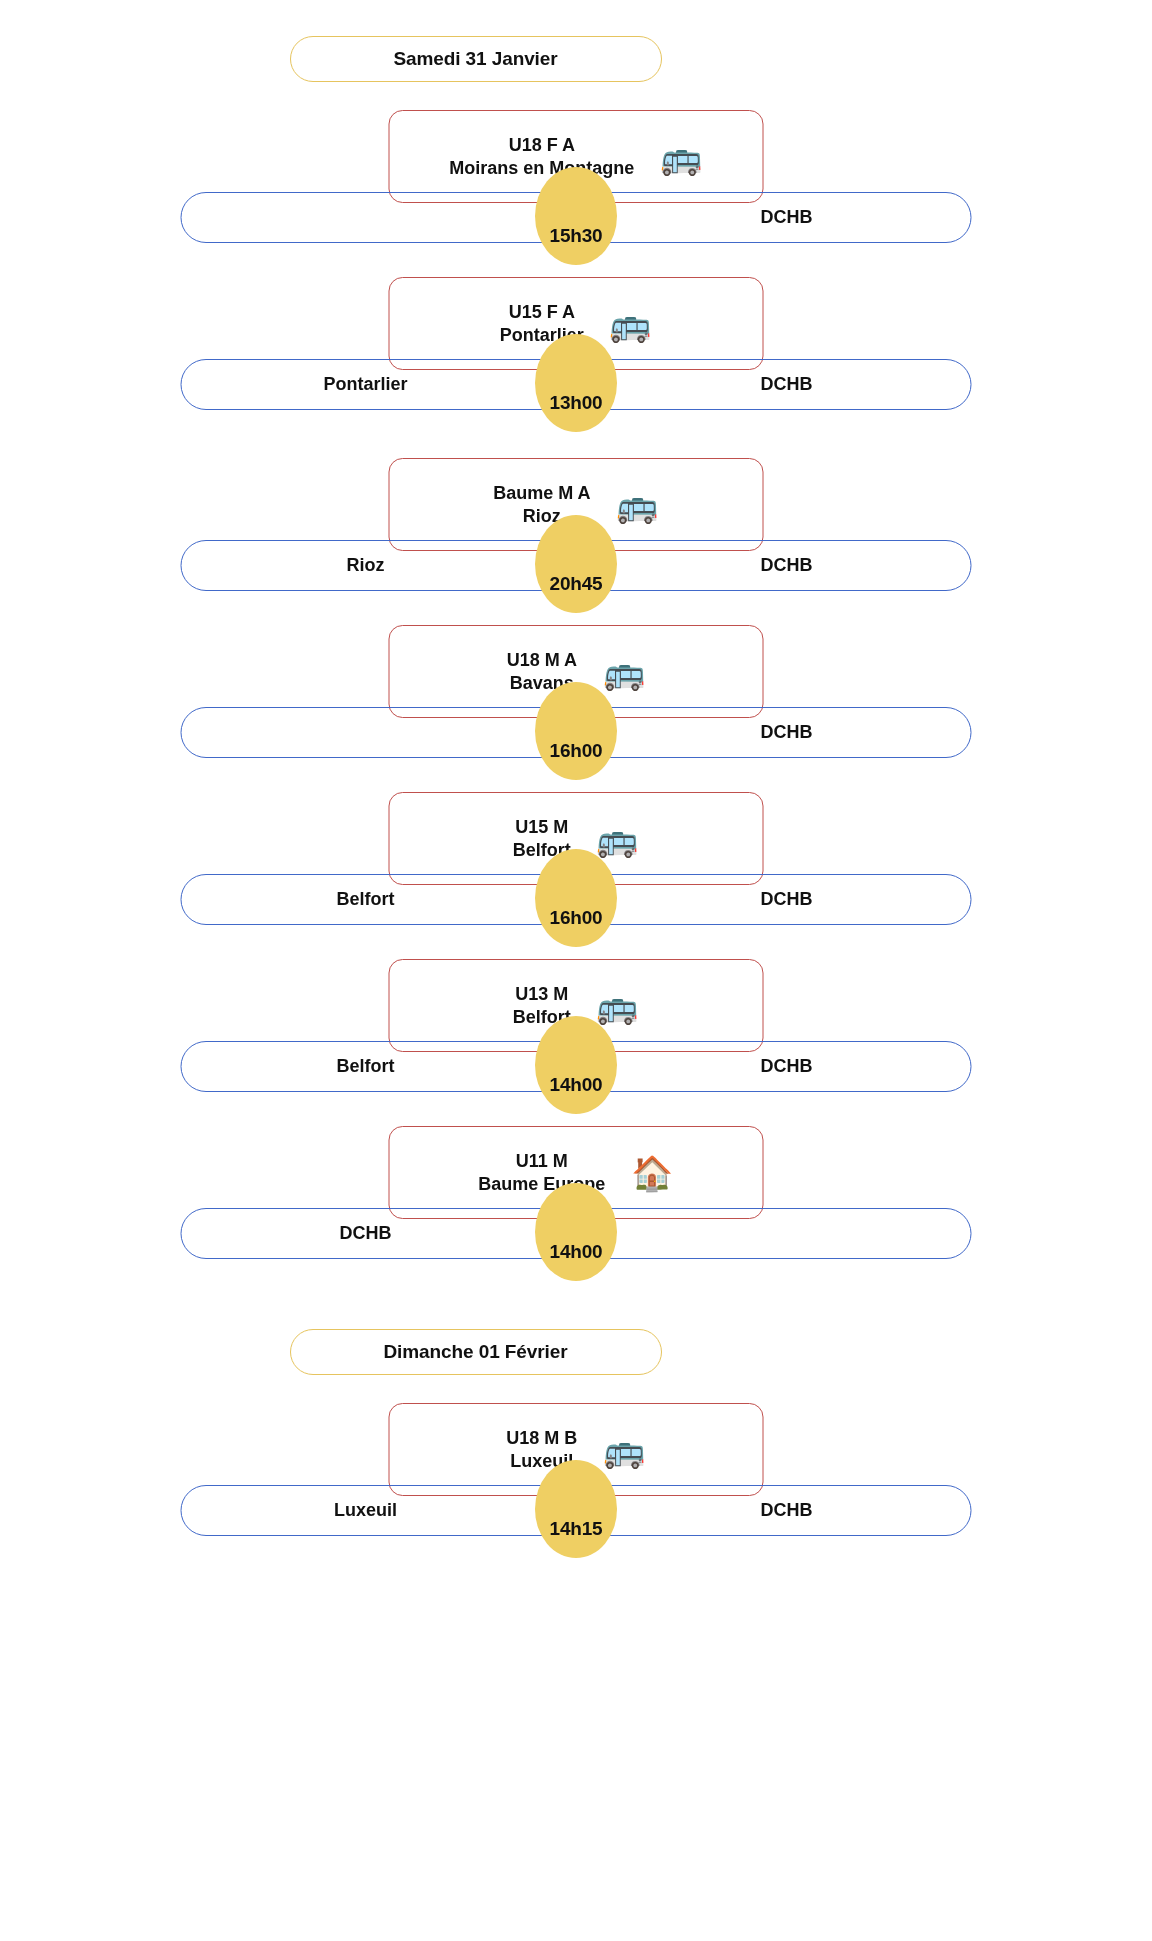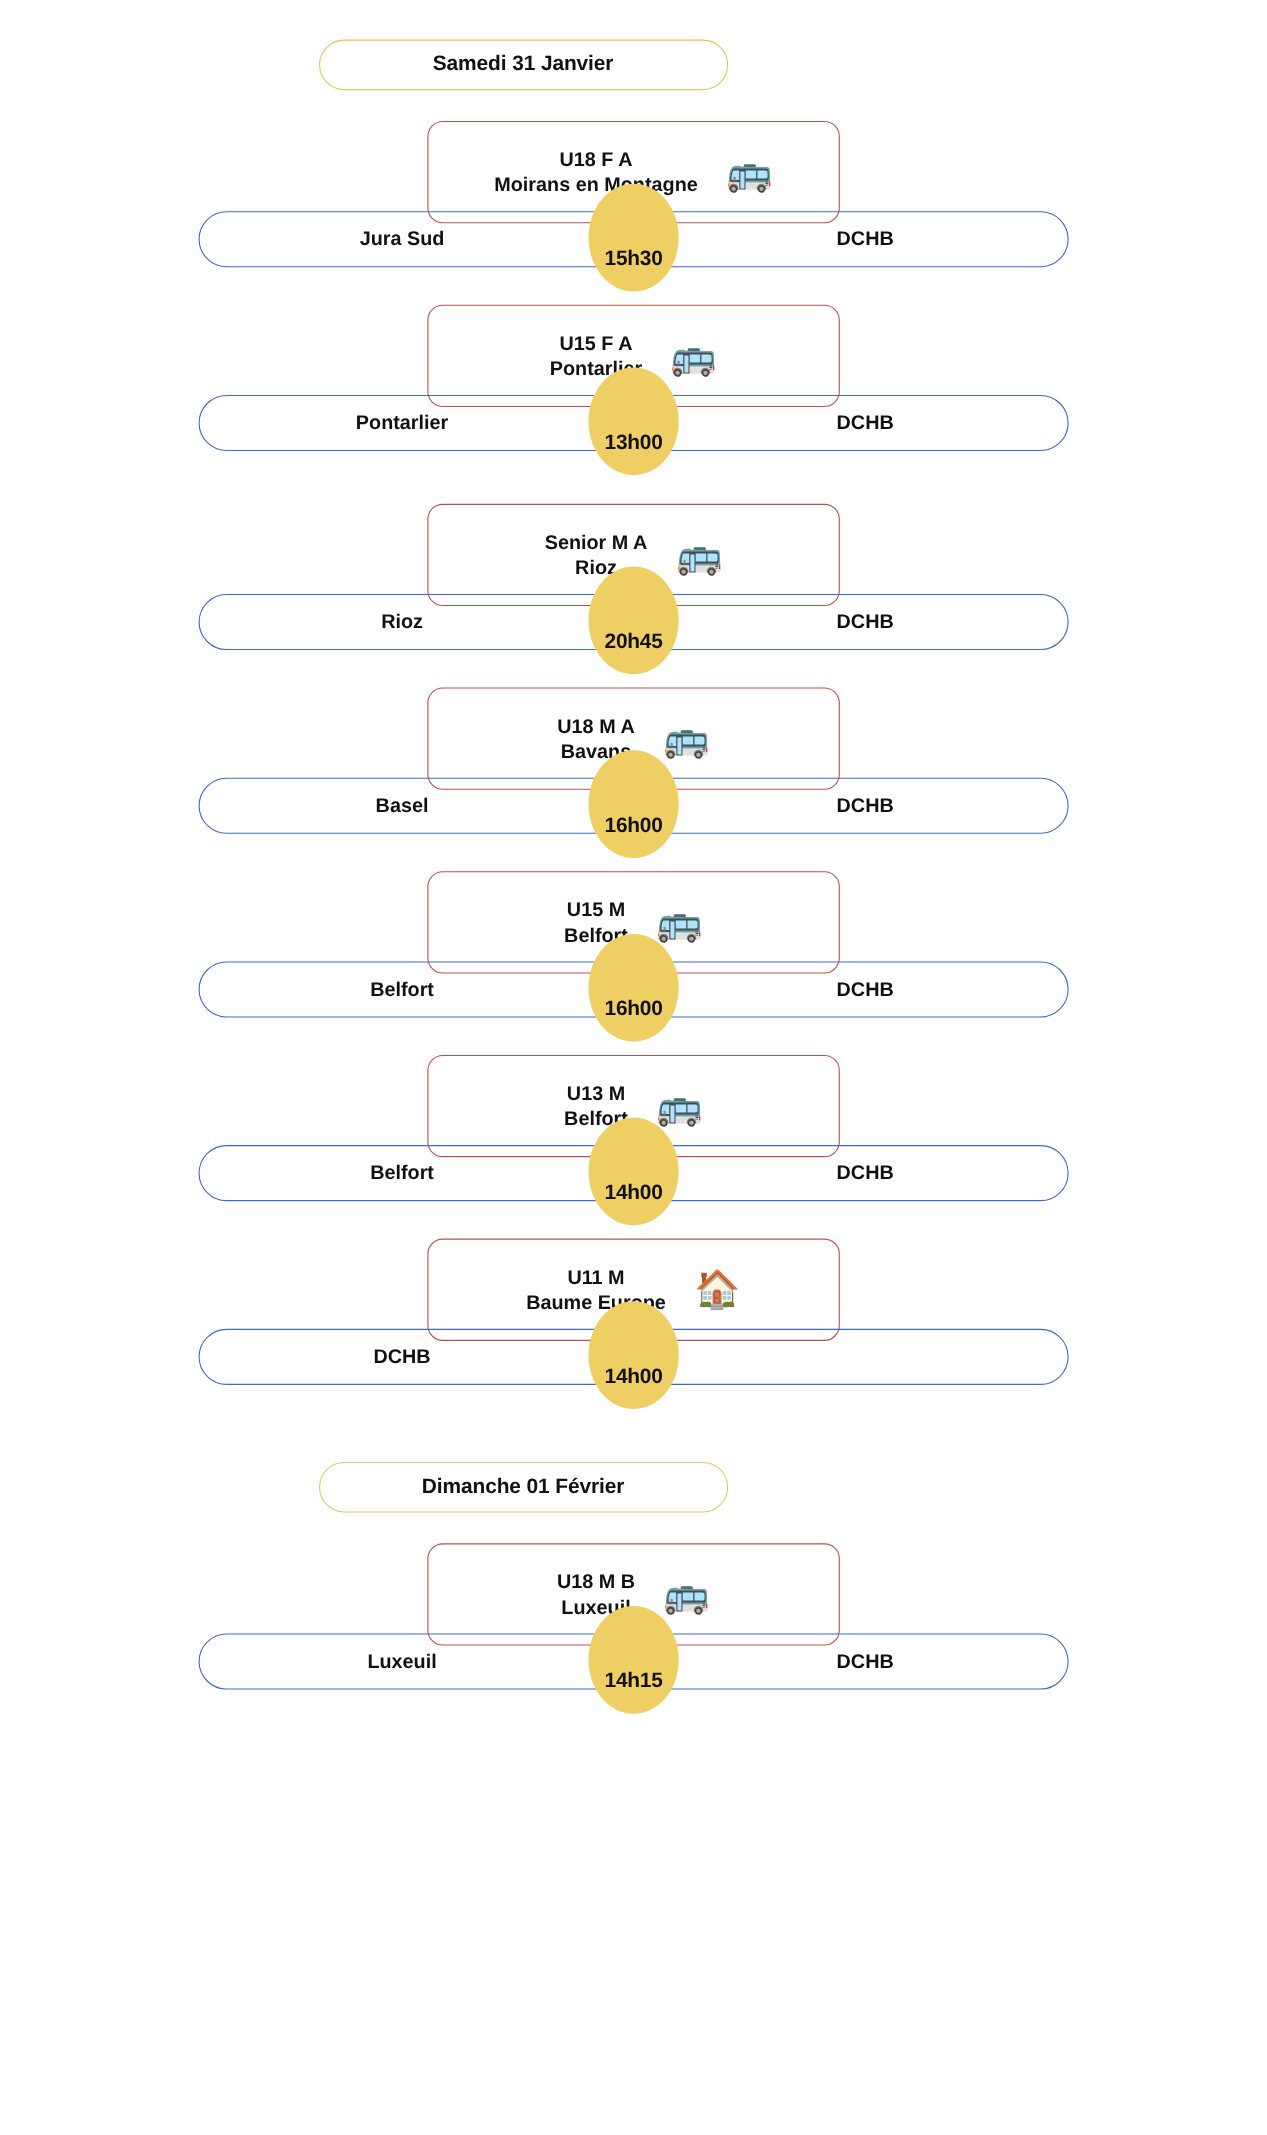--- a/index.html
+++ b/index.html
@@ -141,21 +141,20 @@
 <div id="schedule">
     <div class="day-block">
       <div class="day-header">Samedi 31 Janvier</div>
       <div class="gap-md"></div>
       <div class="match">
         <div class="cat-card">
           <div class="cat-text"><span class="cat-line1">U18 F A</span><span class="cat-line2">Moirans en Montagne</span></div>
           <span class="venue-icon">🚌</span>
         </div>
         <div class="teams-pill">
-          <div class="team-name team-home">Jura Sud</div>
           <div class="team-name team-away">DCHB</div>
         </div>
         <div class="time-bubble">
           <span class="time-text">15h30</span>
         </div>
       </div>
       <div class="gap-sm"></div>
       <div class="match">
         <div class="cat-card">
           <div class="cat-text"><span class="cat-line1">U15 F A</span><span class="cat-line2">Pontarlier</span></div>
@@ -165,39 +164,38 @@
           <div class="team-name team-home">Pontarlier</div>
           <div class="team-name team-away">DCHB</div>
         </div>
         <div class="time-bubble">
           <span class="time-text">13h00</span>
         </div>
       </div>
       <div class="gap-md"></div>
       <div class="match">
         <div class="cat-card">
-          <div class="cat-text"><span class="cat-line1">Senior M A</span><span class="cat-line2">Rioz</span></div>
+          <div class="cat-text"><span class="cat-line1">Baume M A</span><span class="cat-line2">Rioz</span></div>
           <span class="venue-icon">🚌</span>
         </div>
         <div class="teams-pill">
           <div class="team-name team-home">Rioz</div>
           <div class="team-name team-away">DCHB</div>
         </div>
         <div class="time-bubble">
           <span class="time-text">20h45</span>
         </div>
       </div>
       <div class="gap-sm"></div>
       <div class="match">
         <div class="cat-card">
           <div class="cat-text"><span class="cat-line1">U18 M A</span><span class="cat-line2">Bavans</span></div>
           <span class="venue-icon">🚌</span>
         </div>
         <div class="teams-pill">
-          <div class="team-name team-home">Basel</div>
           <div class="team-name team-away">DCHB</div>
         </div>
         <div class="time-bubble">
           <span class="time-text">16h00</span>
         </div>
       </div>
       <div class="gap-sm"></div>
       <div class="match">
         <div class="cat-card">
           <div class="cat-text"><span class="cat-line1">U15 M</span><span class="cat-line2">Belfort</span></div>

